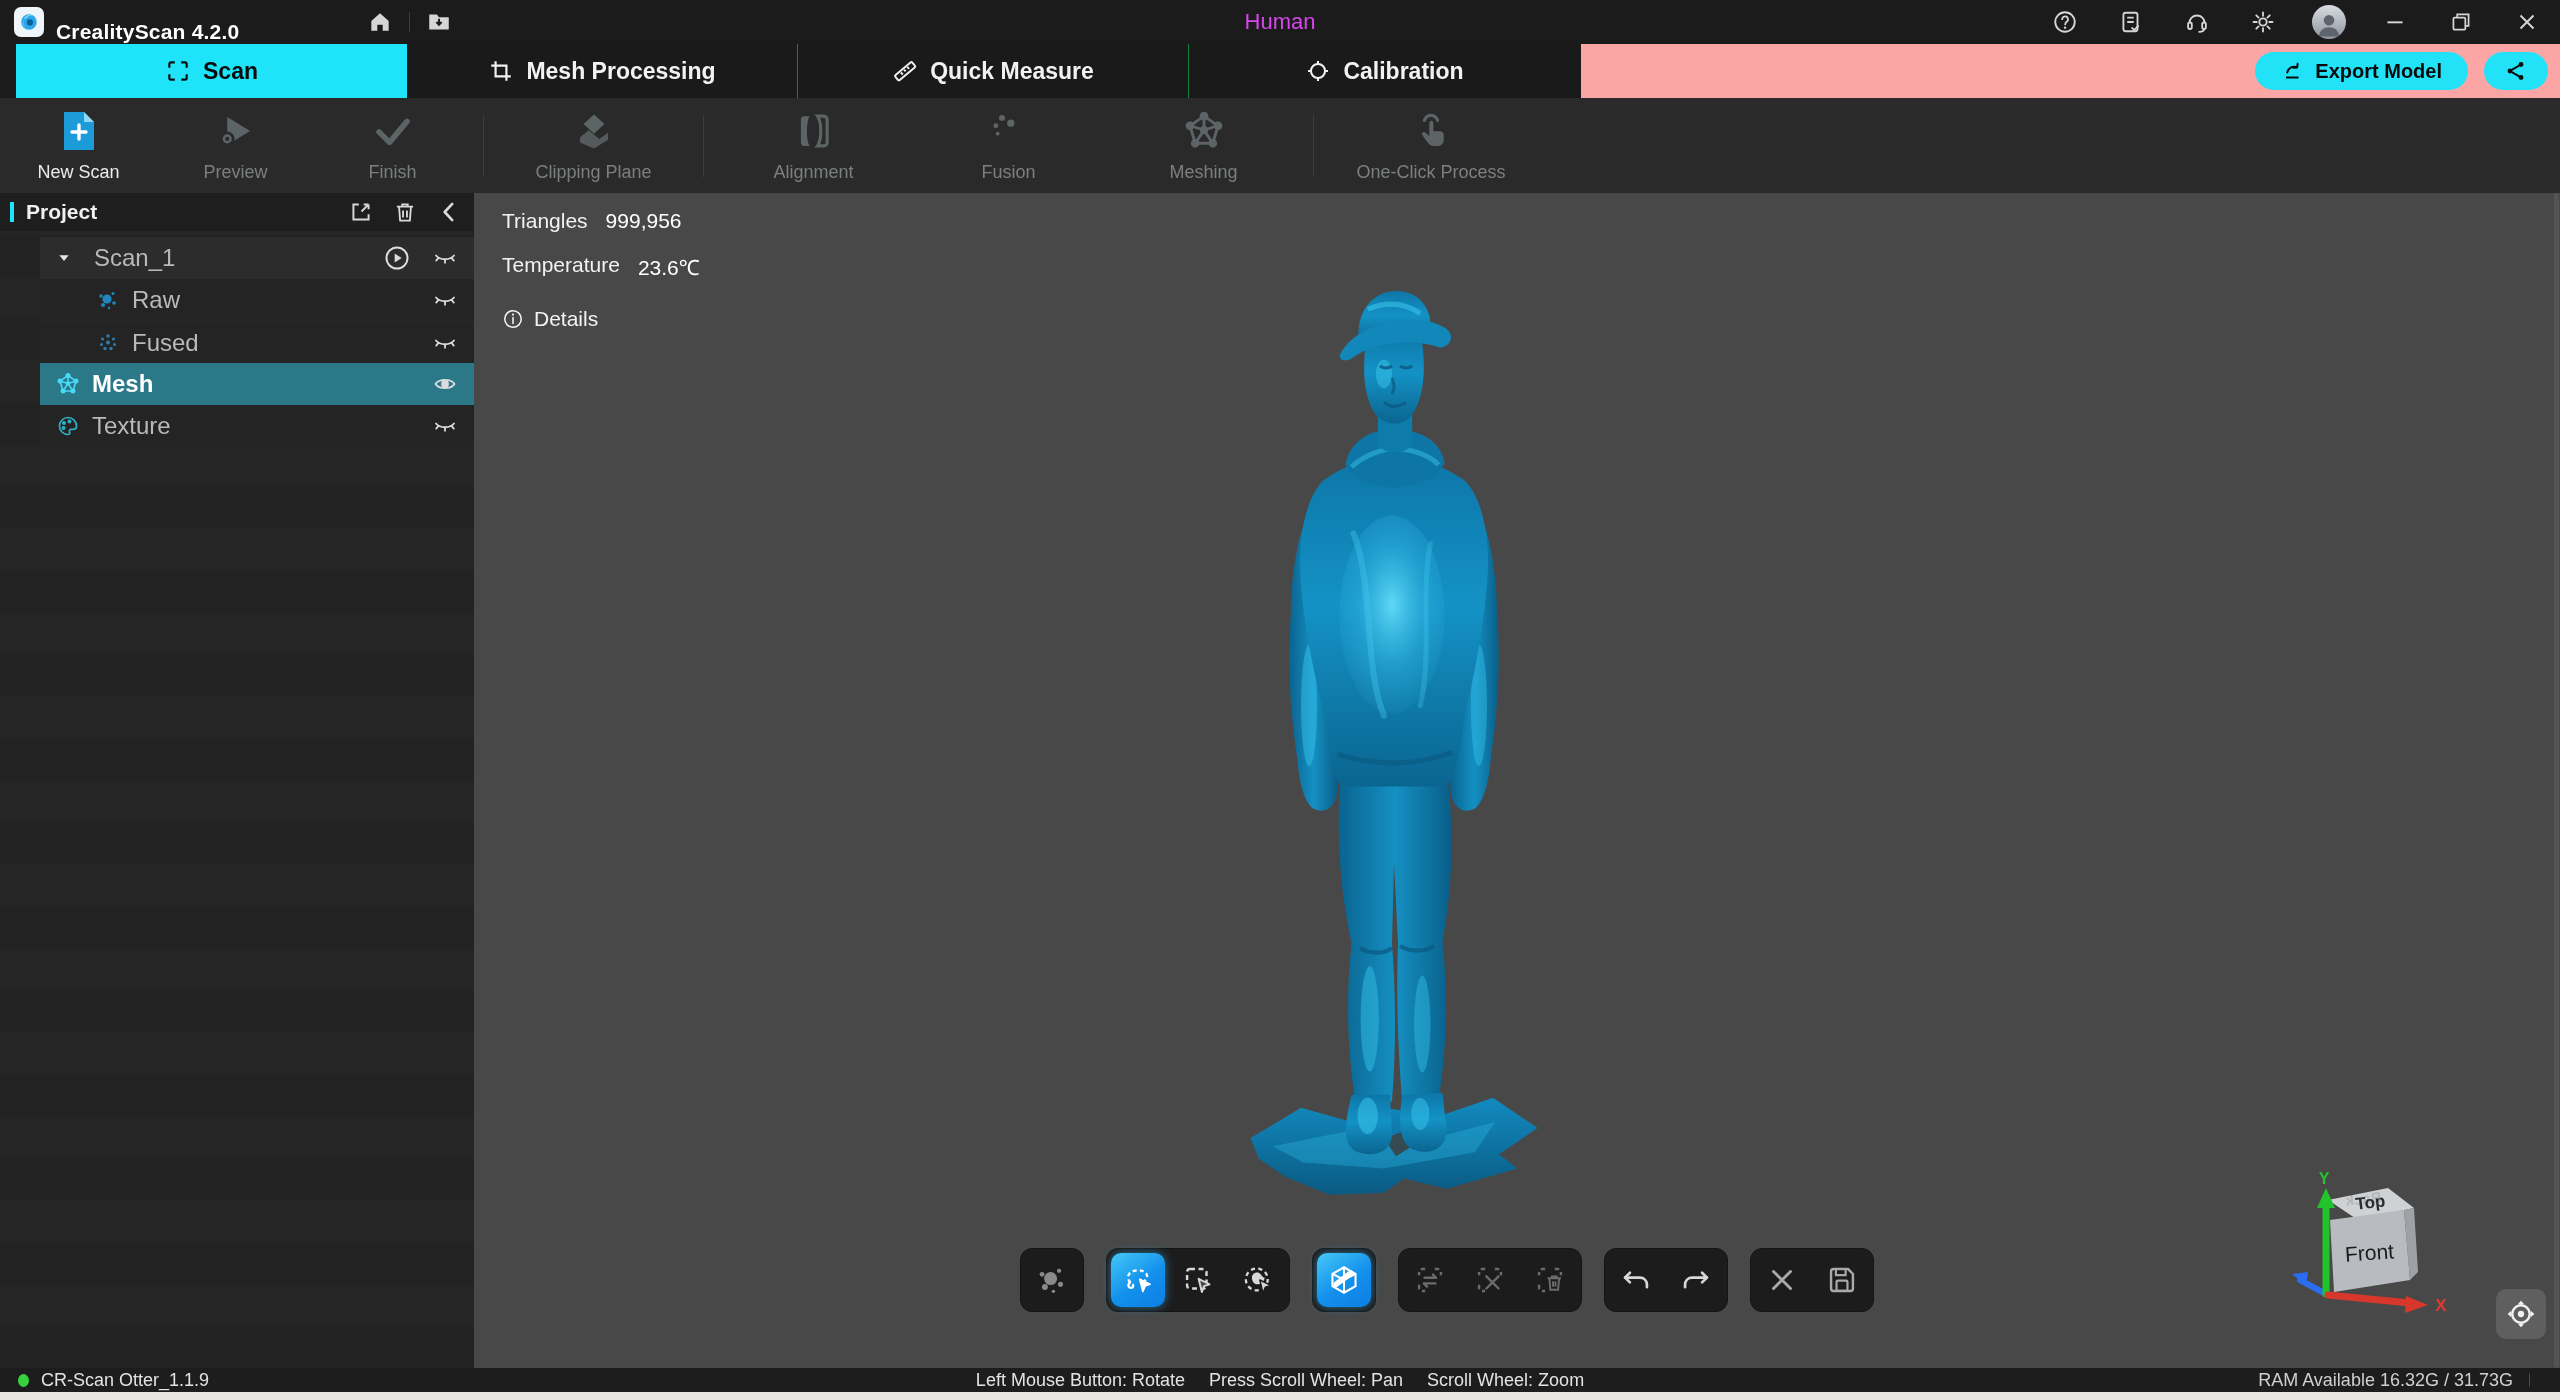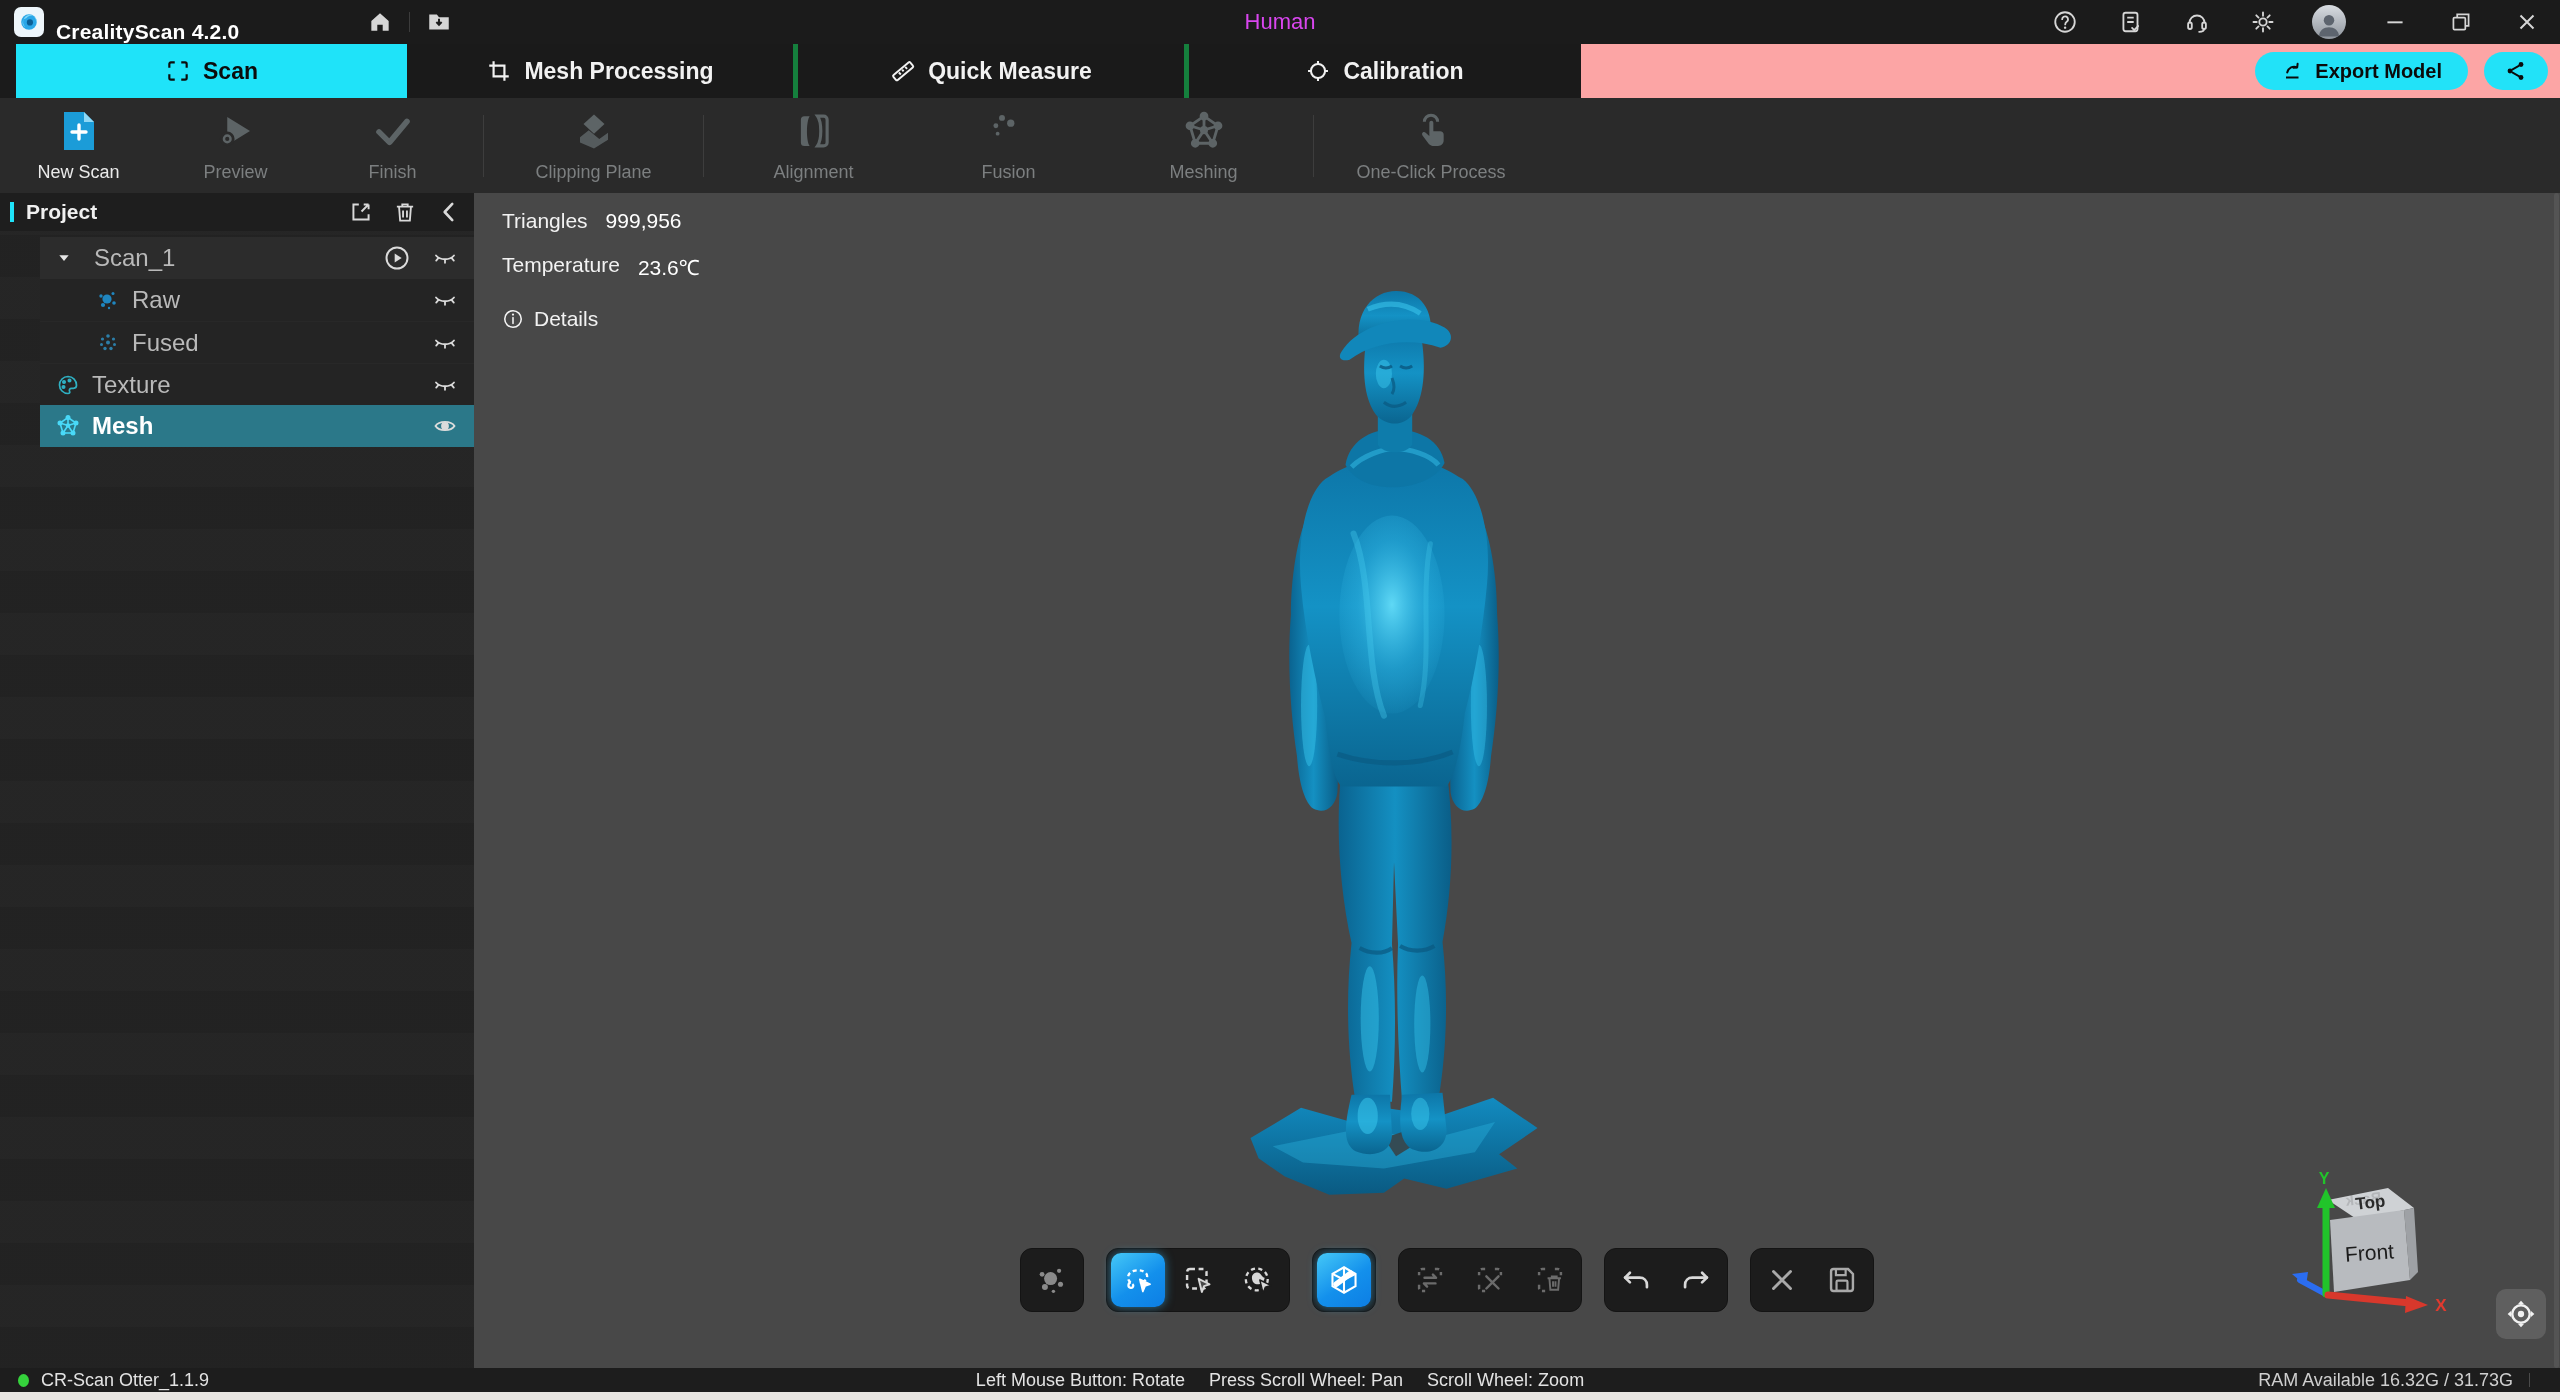--- a/index.html
+++ b/index.html
@@ -21,21 +21,21 @@
   .tb-right { position:absolute; right:0; top:0; height:44px; display:flex; align-items:center; }
   .tb-right .tb-btn { width:66px; height:44px; }
   .avatar { width:34px; height:34px; border-radius:50%; background:linear-gradient(180deg,#d9dde2,#8e949c);
             display:flex; align-items:flex-end; justify-content:center; overflow:hidden; margin:0 14px; }
   .win-btn { width:62px; height:44px; }
 
   
   .tabbar { position:absolute; left:16px; top:44px; width:2560px; height:54px; background:#fca5a5; }
   .tabs { position:absolute; left:0; top:0; height:54px; width:1565px; display:flex; background:#1a1a1a; }
   .tab { width:391px; height:54px; display:flex; align-items:center; justify-content:center; gap:12px;
-         color:#f2f2f2; font-size:23px; font-weight:bold; cursor:pointer; border-right:5px solid #15803d; }
+         color:#f2f2f2; font-size:23px; font-weight:bold; cursor:pointer; border-right:1px solid #15803d; }
   .tab .ic { width:26px; height:26px; }
   .tab.active { background:#1FE3F9; color:#0c0c0c; border-right:none; }
   .tab-actions { position:absolute; right:28px; top:0; height:54px; display:flex; align-items:center; gap:16px; }
   .pill { height:38px; border-radius:19px; background:#22E2F8; border:none; cursor:pointer;
           display:flex; align-items:center; justify-content:center; gap:10px; color:#0b0b0b;
           font-size:20px; font-weight:bold; font-family:inherit; }
   .pill.export { padding:0 26px; }
   .pill.share { width:64px; }
 
   
@@ -578,42 +578,42 @@
           </svg>
         <span class="lbl">Fused</span>
         <span class="rowicons">
             <button class="tb-btn">
               <svg width="28" height="24">
                 <use href="#i-eyeclosed"></use>
               </svg>
             </button>
           </span>
       </div>
+      <div class="trow selected">
+        <svg class="node-ic" style="color:#49d9f8; margin-left:16px">
+            <use href="#i-meshnet"></use>
+          </svg>
+        <span class="lbl" style="font-weight:bold">Mesh</span>
+        <span class="rowicons">
+            <button class="tb-btn">
+              <svg width="28" height="24">
+                <use href="#i-eyeopen"></use>
+              </svg>
+            </button>
+          </span>
+      </div>
       <div class="trow child" style="padding-left:16px">
         <svg class="node-ic" style="color:#2fb0c2">
             <use href="#i-palette"></use>
           </svg>
         <span class="lbl">Texture</span>
         <span class="rowicons">
             <button class="tb-btn">
               <svg width="28" height="24">
                 <use href="#i-eyeclosed"></use>
-              </svg>
-            </button>
-          </span>
-      </div>
-      <div class="trow selected">
-        <svg class="node-ic" style="color:#49d9f8; margin-left:16px">
-            <use href="#i-meshnet"></use>
-          </svg>
-        <span class="lbl" style="font-weight:bold">Mesh</span>
-        <span class="rowicons">
-            <button class="tb-btn">
-              <svg width="28" height="24">
-                <use href="#i-eyeopen"></use>
               </svg>
             </button>
           </span>
       </div>
     </div>
   </div>
 
   <div class="viewport">
 
     <div class="vp-info">

